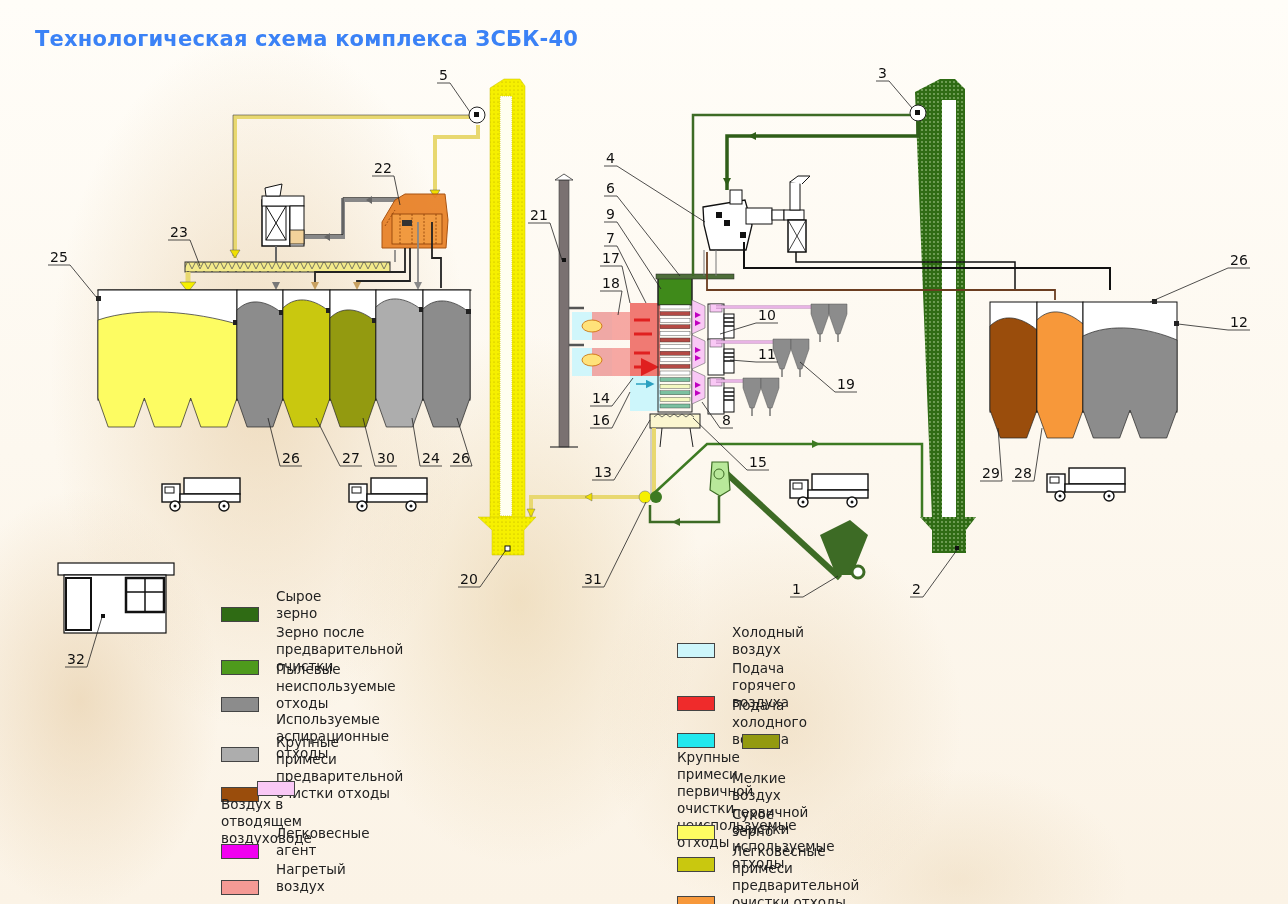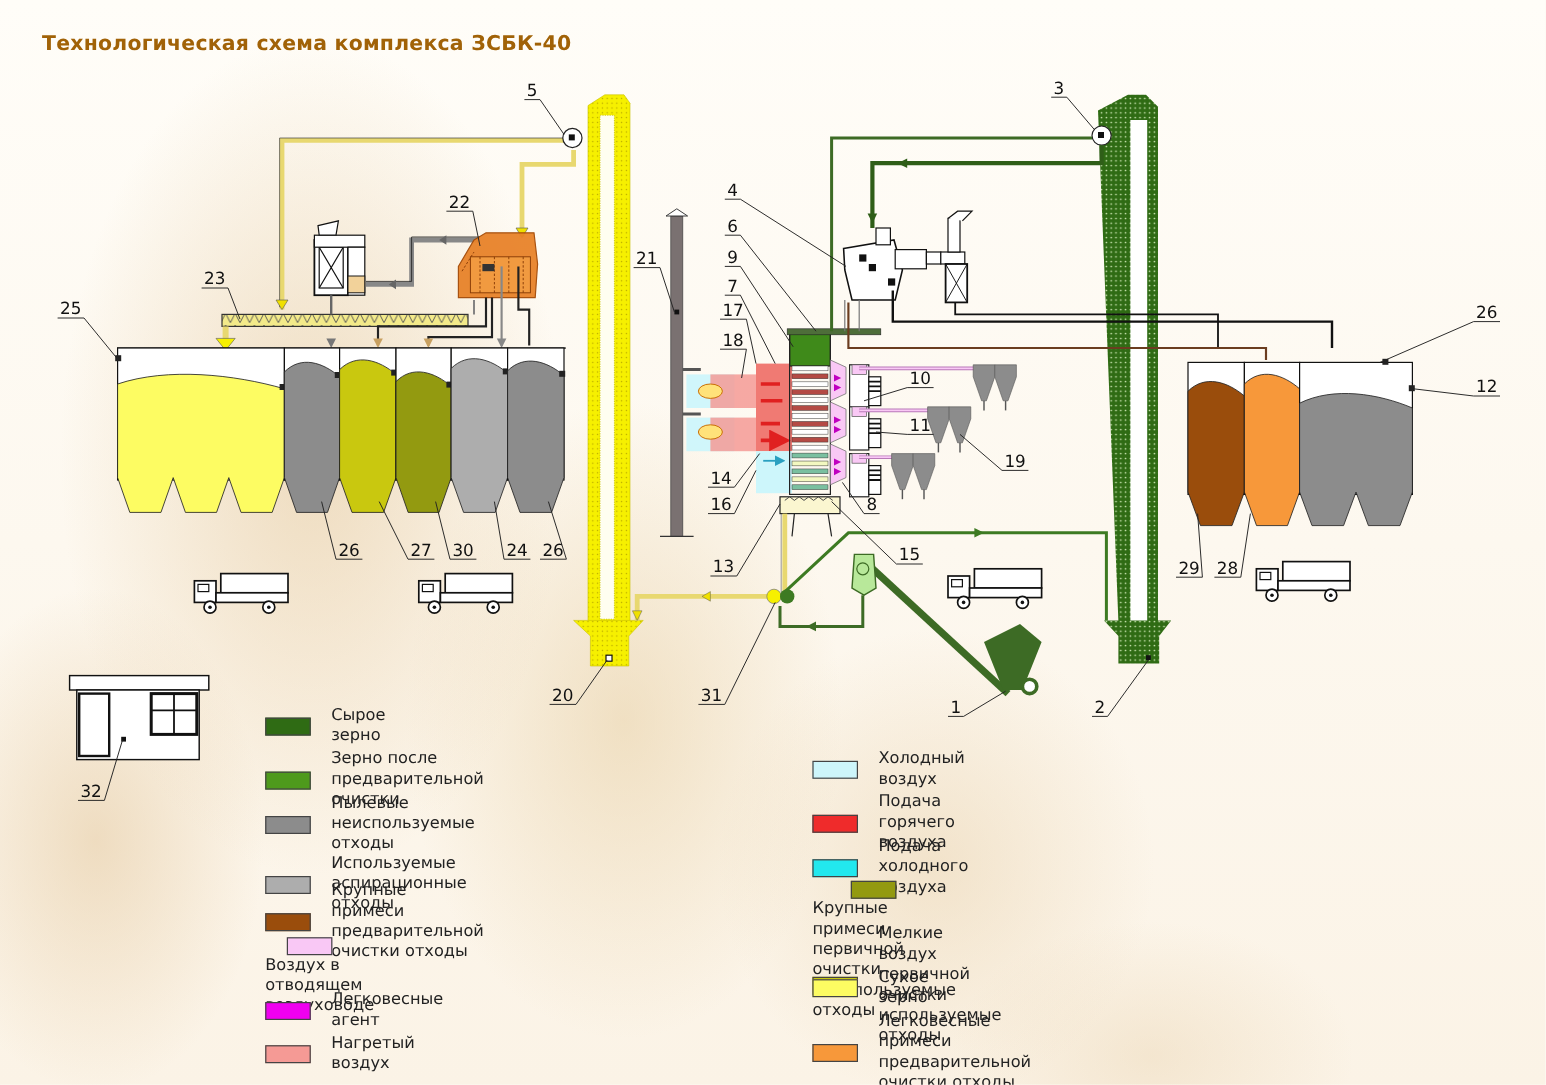--- a/index.html
+++ b/index.html
@@ -13,27 +13,27 @@
     background:
       radial-gradient(ellipse 300px 500px at 260px 380px, rgba(226,196,150,0.55), rgba(255,255,255,0) 70%),
       radial-gradient(ellipse 260px 380px at 520px 600px, rgba(230,205,160,0.55), rgba(255,255,255,0) 70%),
       radial-gradient(ellipse 200px 300px at 80px 700px, rgba(225,195,150,0.5), rgba(255,255,255,0) 70%),
       radial-gradient(ellipse 260px 280px at 780px 720px, rgba(230,205,165,0.45), rgba(255,255,255,0) 70%),
       radial-gradient(ellipse 240px 160px at 960px 880px, rgba(230,205,165,0.35), rgba(255,255,255,0) 70%),
       linear-gradient(180deg, #fffdf8 0%, #fbf3e6 100%);
   }
   .title {
     position: absolute; left: 35px; top: 27px;
-    font-size: 17px; font-weight: bold; color: #a16207;
+    font-size: 21px; font-weight: bold; color: #3b82f6;
     letter-spacing: 0.2px;
   }
   svg.scheme { position: absolute; left: 0; top: 0; }
   .lbl { font-family: "DejaVu Sans", sans-serif; font-size: 14px; fill: #111; }
   .legend { position: absolute; }
-  .legend-item { position: absolute; display: flex; align-items: center; }
+  .legend-item { position: absolute; display: flex; align-items: flex-end; }
   .swatch {
     width: 38px; height: 15px; border: 1px solid #444; box-sizing: border-box;
     margin-right: 17px; flex: 0 0 auto; margin-top: 1px;
   }
   .legend-text { font-size: 13.5px; color: #222; line-height: 17px; }
 </style>
 </head>
 <body>
 
 <div class="bg"></div>

